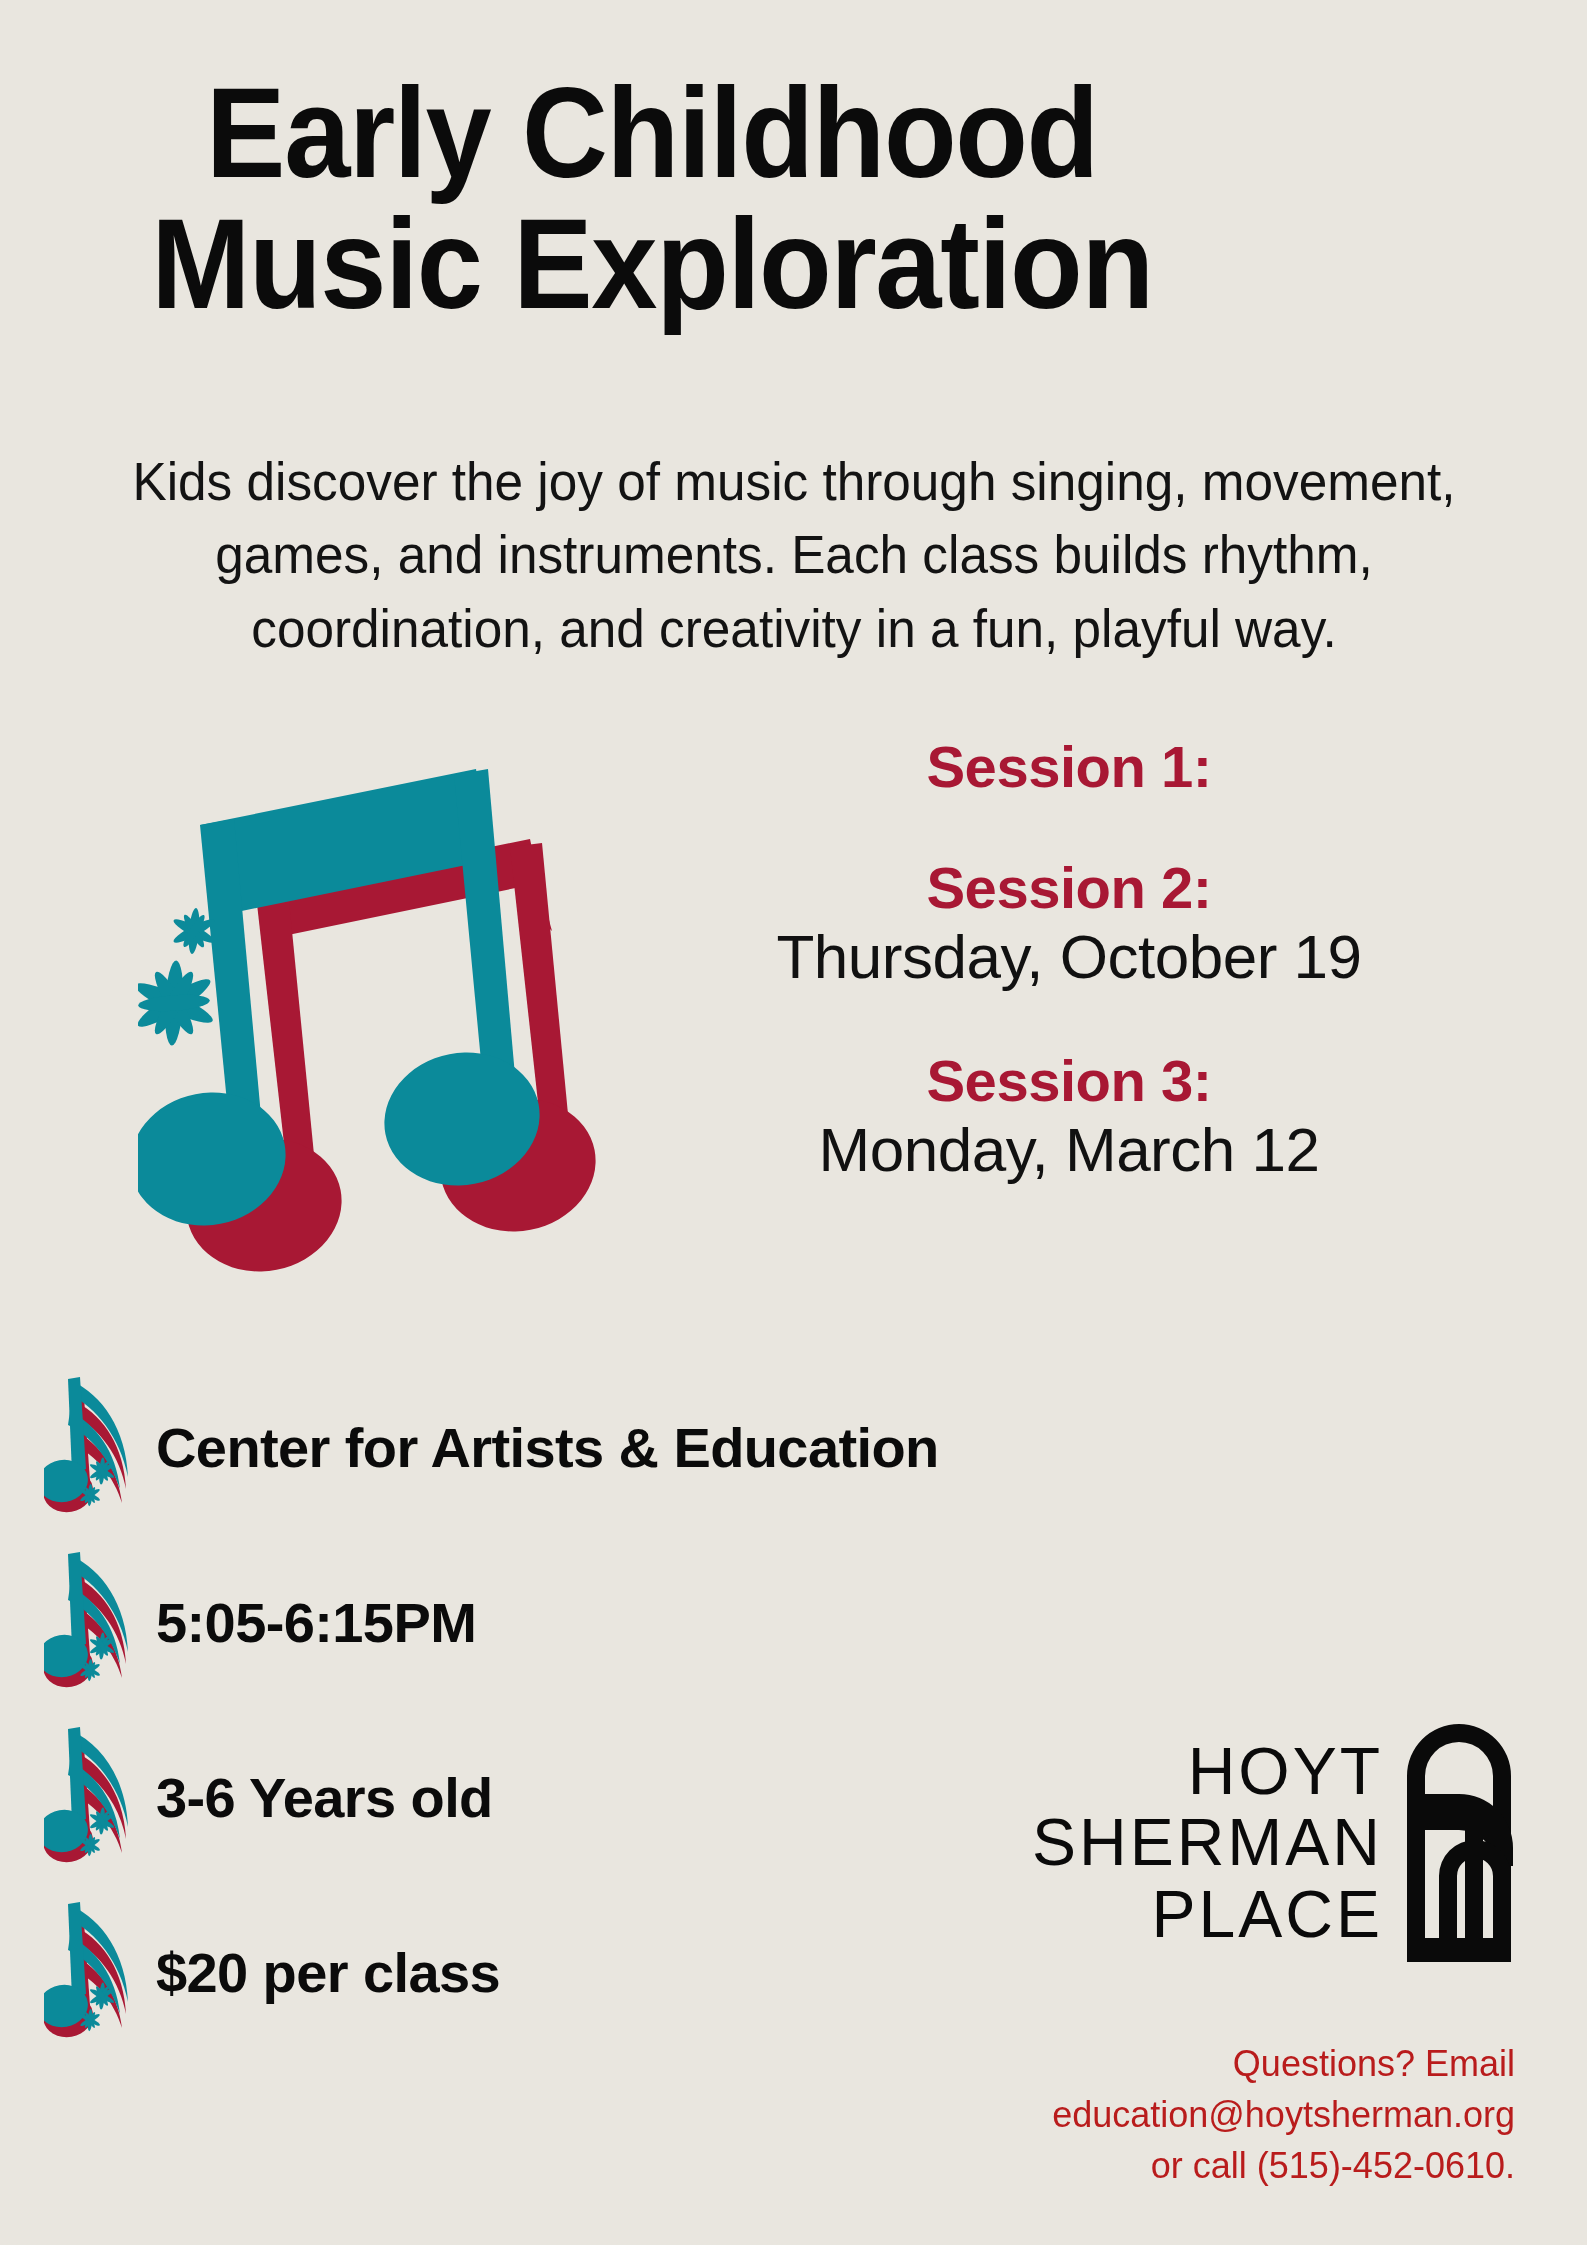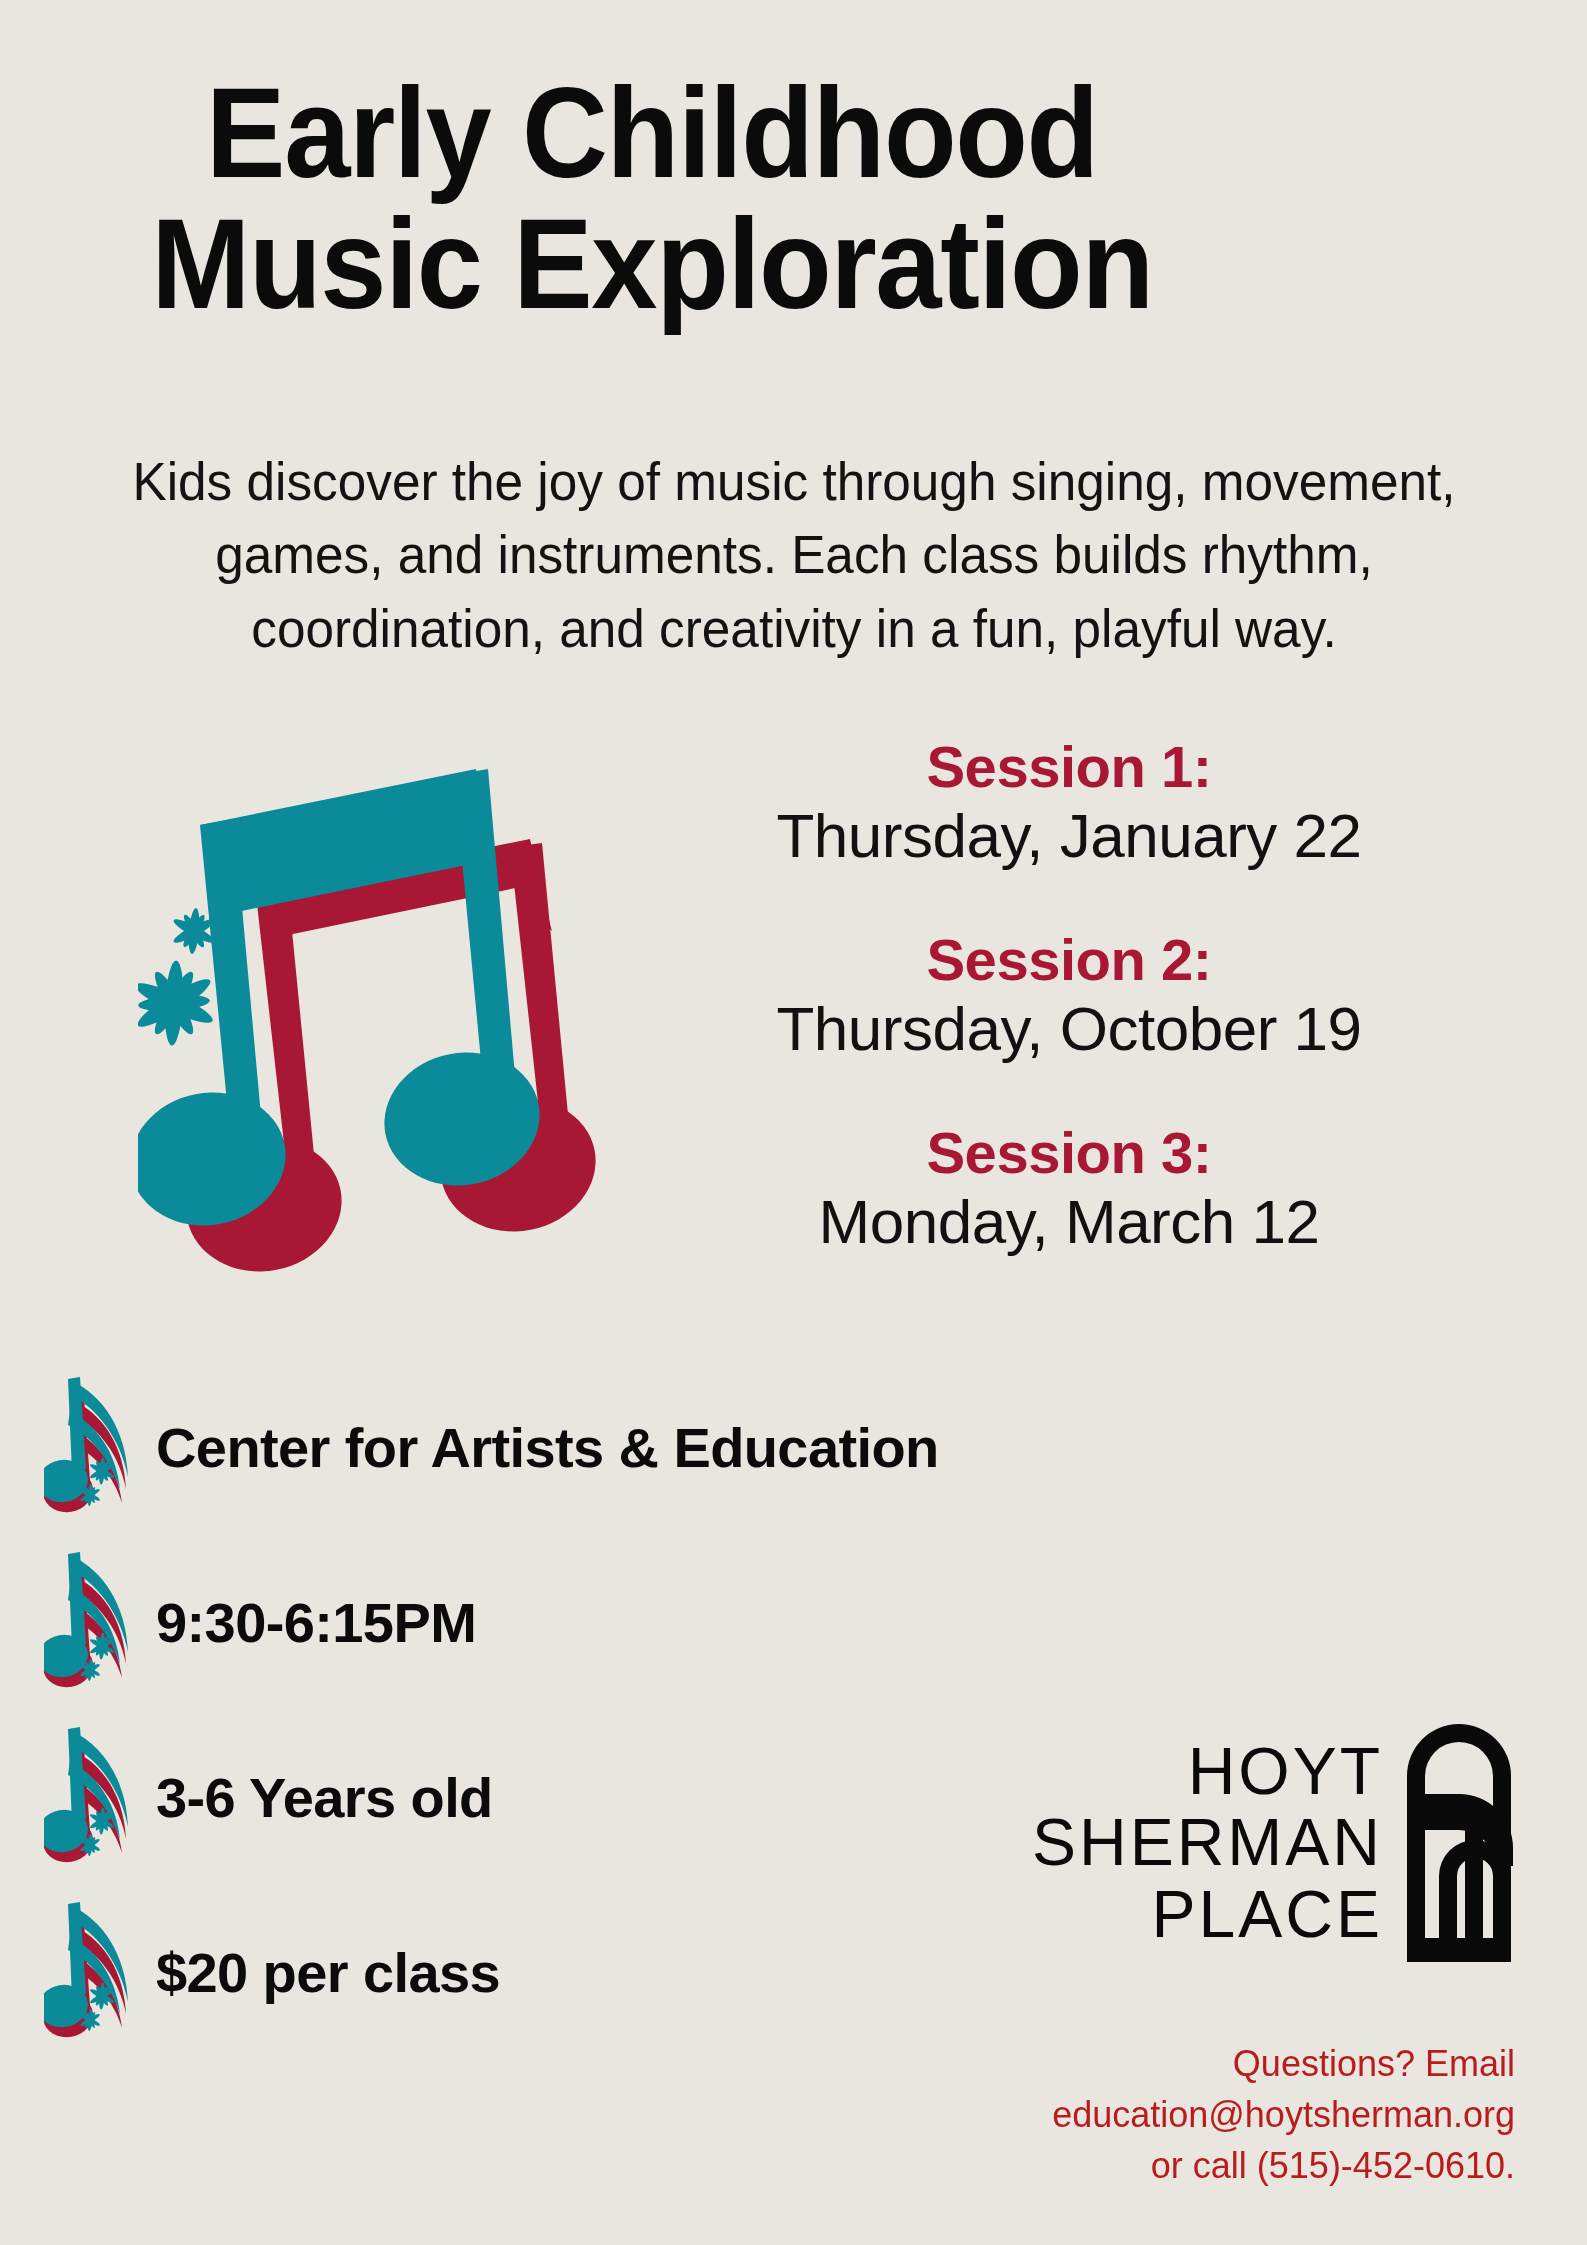--- a/index.html
+++ b/index.html
@@ -202,21 +202,20 @@
           <ellipse cx="0" cy="0" rx="7" ry="32" transform="rotate(30)"></ellipse>
           <ellipse cx="0" cy="0" rx="7" ry="32" transform="rotate(86)"></ellipse>
         </g>
       </g>
     </svg>
   </div>
 
   <div class="sessions">
     <div class="session">
       <div class="session-label">Session 1:</div>
-      <div class="session-date">Thursday, January 22</div>
     </div>
     <div class="session">
       <div class="session-label">Session 2:</div>
       <div class="session-date">Thursday, October 19</div>
     </div>
     <div class="session">
       <div class="session-label">Session 3:</div>
       <div class="session-date">Monday, March 12</div>
     </div>
   </div>
@@ -285,21 +284,21 @@
             <g transform="translate(46,122) scale(0.33)">
               <ellipse cx="0" cy="0" rx="7" ry="34" transform="rotate(4)"></ellipse>
               <ellipse cx="0" cy="0" rx="7" ry="34" transform="rotate(60)"></ellipse>
               <ellipse cx="0" cy="0" rx="7" ry="34" transform="rotate(118)"></ellipse>
               <ellipse cx="0" cy="0" rx="6" ry="28" transform="rotate(32)"></ellipse>
               <ellipse cx="0" cy="0" rx="6" ry="28" transform="rotate(150)"></ellipse>
             </g>
           </g>
         </svg>
       </div>
-      <div class="detail-text">9:30-6:15PM</div>
+      <div class="detail-text">5:05-6:15PM</div>
     </div>
 
     <div class="detail-row">
       <div class="detail-icon">
         <svg viewBox="0 0 96 150" width="96" height="150" aria-hidden="true">
           <g fill="#a81834">
             <path d="M34 30 C60 44 80 74 82 116 C76 84 56 56 32 44 Z"></path>
             <path d="M32 58 C56 72 74 96 78 130 C70 104 52 82 30 72 Z"></path>
             <path d="M30 26 L40 24 L46 108 L34 112 Z"></path>
             <ellipse cx="24" cy="118" rx="25" ry="21" transform="rotate(-10 24 118)"></ellipse>

